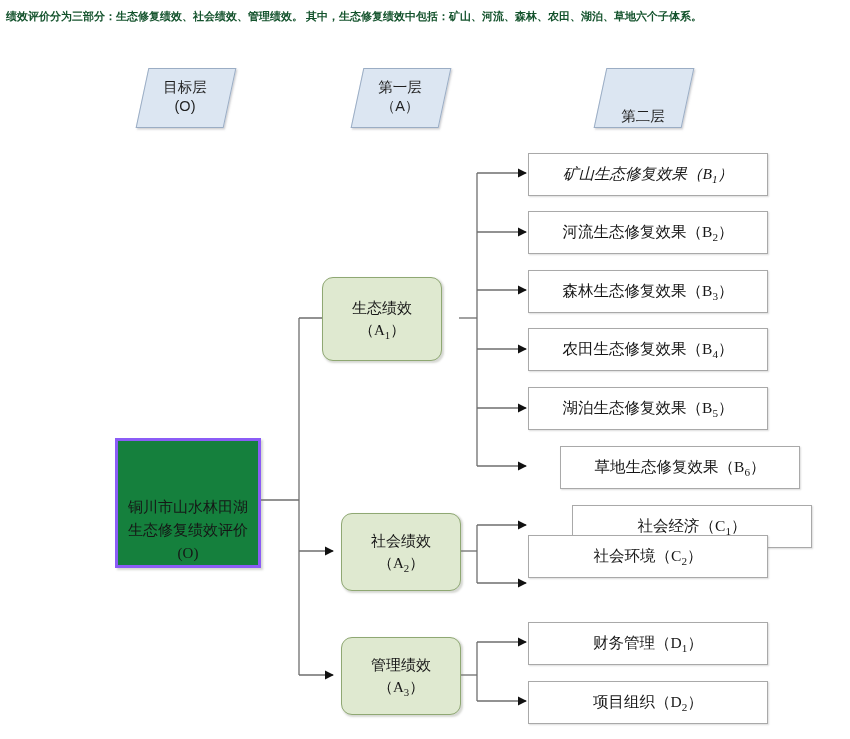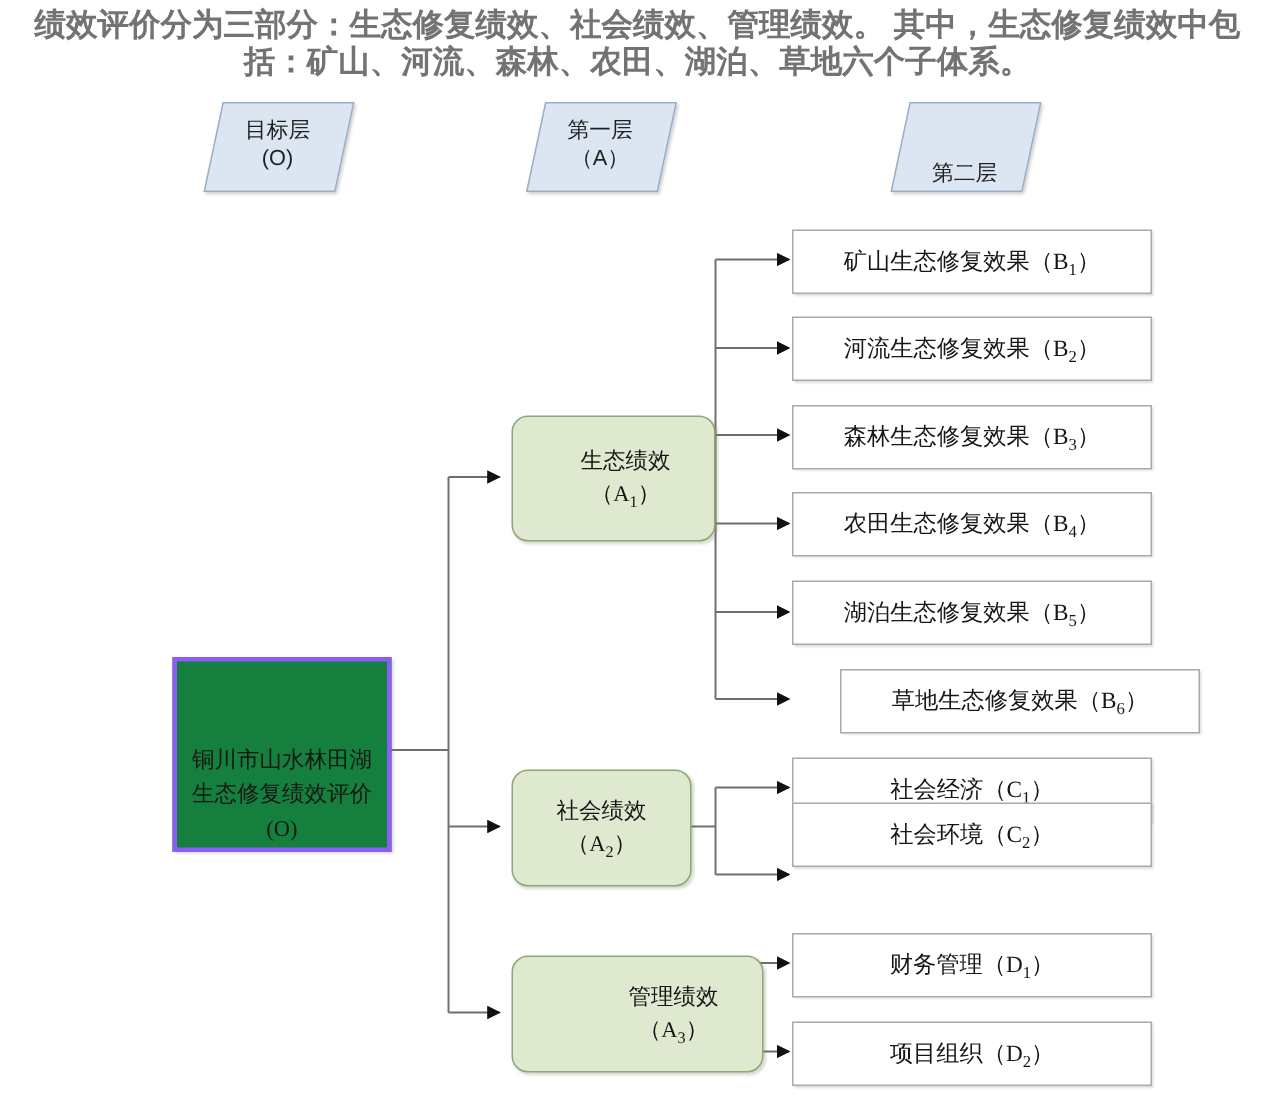--- a/index.html
+++ b/index.html
@@ -17,25 +17,24 @@
   }
 
   
   #caption {
     position: absolute;
     left: 6px;
     top: 4px;
     width: 838px;
     font-family: "Liberation Sans", "DejaVu Sans", sans-serif;
     font-weight: bold;
-    font-size: 21px;
+    font-size: 11px;
     line-height: 25px;
-    color: #737373;
+    color: #14532d;
     letter-spacing: 0px;
-    text-align: center;
   }
 
   
   #wires {
     position: absolute;
     left: 0;
     top: 0;
     width: 850px;
     height: 739px;
     pointer-events: none;
@@ -182,55 +181,55 @@
 
 <div class="hdr" style="left:600px; top:68px; width:86px;"></div>
 <div class="hdr-text" style="left:600px; top:68px; width:86px;justify-content:flex-end;">
   <span>第二层</span>
 </div>
 
 <div id="goal-box">
   <span class="txt">铜川市山水林田湖生态修复绩效评价(O)</span>
 </div>
 
-<div class="crit" style="left:341px; top:277px; height:82px;padding-left:16px;">
+<div class="crit" style="left:322px; top:277px; height:82px;">
   <span>生态绩效</span>
   <span>（<span>A</span><span class="sub">1</span>）</span>
 </div>
 
 <div class="crit" style="left:341px; top:513px; height:76px;">
   <span>社会绩效</span>
   <span>（<span>A</span><span class="sub">2</span>）</span>
 </div>
 
-<div class="crit" style="left:341px; top:637px; height:76px;padding-left:48px;">
+<div class="crit" style="left:341px; top:637px; height:76px;">
   <span>管理绩效</span>
   <span>（<span>A</span><span class="sub">3</span>）</span>
 </div>
 
-<div class="leaf" style="top:153px;">
+<div class="leaf" style="top:153px;font-style:italic;">
   <span><span>矿山生态修复效果</span>（<span>B</span><span class="sub">1</span>）</span>
 </div>
 <div class="leaf" style="top:211px;">
   <span><span>河流生态修复效果</span>（<span>B</span><span class="sub">2</span>）</span>
 </div>
 <div class="leaf" style="top:270px;">
   <span><span>森林生态修复效果</span>（<span>B</span><span class="sub">3</span>）</span>
 </div>
 <div class="leaf" style="top:328px;">
   <span><span>农田生态修复效果</span>（<span>B</span><span class="sub">4</span>）</span>
 </div>
 <div class="leaf" style="top:387px;">
   <span><span>湖泊生态修复效果</span>（<span>B</span><span class="sub">5</span>）</span>
 </div>
 <div class="leaf" style="top:446px;margin-left:32px;">
   <span><span>草地生态修复效果</span>（<span>B</span><span class="sub">6</span>）</span>
 </div>
 
-<div class="leaf" style="top:505px;">
+<div class="leaf" style="top:505px;margin-left:44px;">
   <span><span>社会经济</span>（<span>C</span><span class="sub">1</span>）</span>
 </div>
 <div class="leaf" style="top:535px;">
   <span><span>社会环境</span>（<span>C</span><span class="sub">2</span>）</span>
 </div>
 
 <div class="leaf" style="top:622px;">
   <span><span>财务管理</span>（<span>D</span><span class="sub">1</span>）</span>
 </div>
 <div class="leaf" style="top:681px;">

